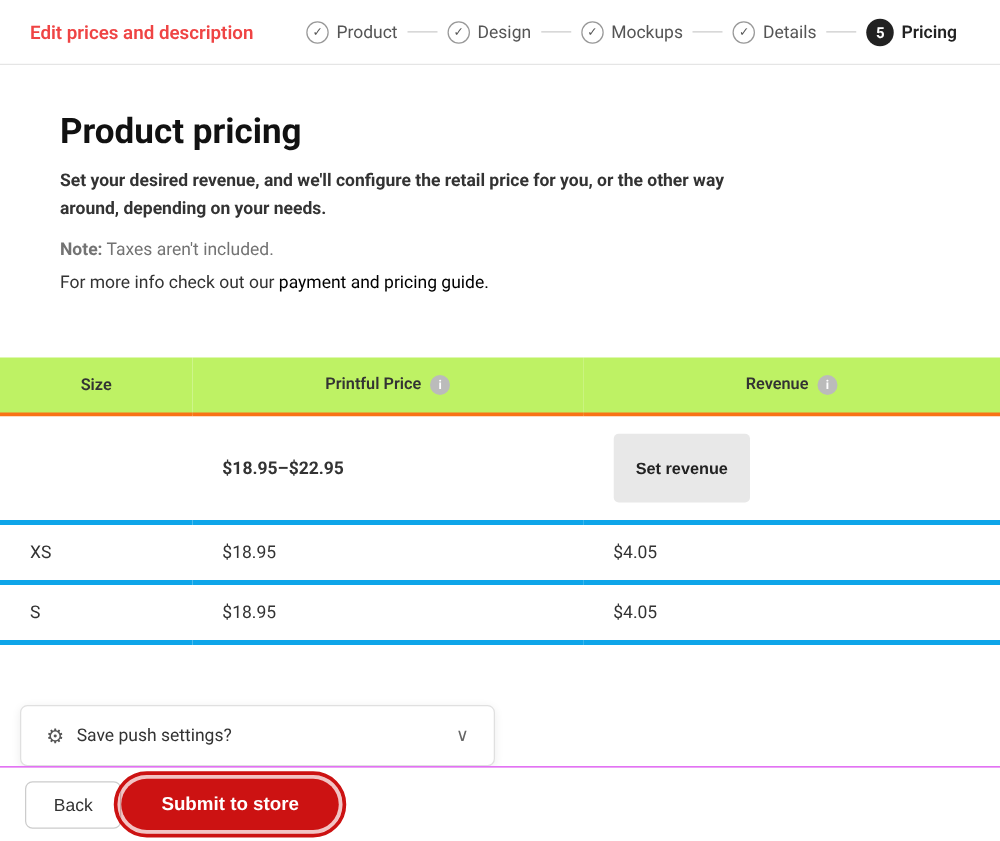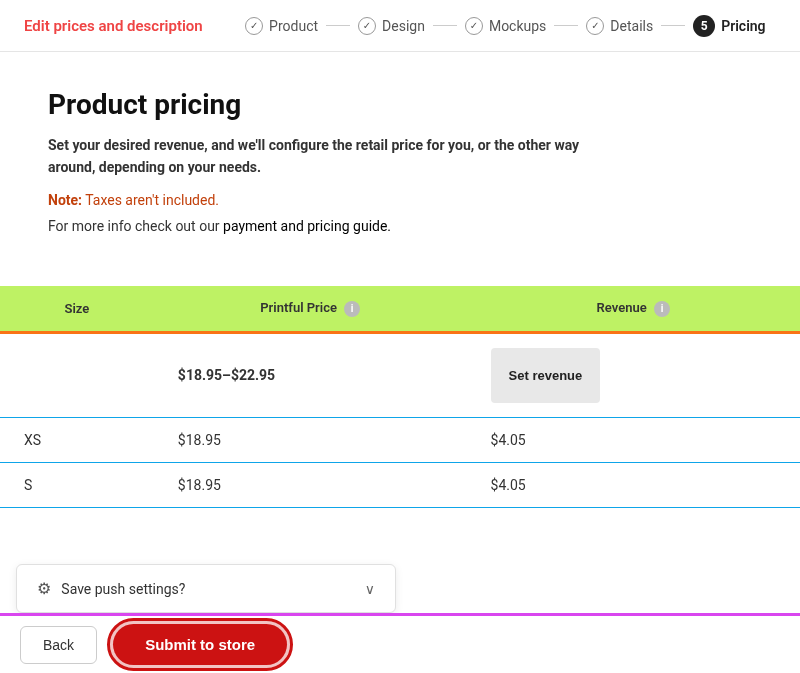--- a/index.html
+++ b/index.html
@@ -81,21 +81,21 @@
     .page-description {
       font-size: 14px;
       color: #333;
       line-height: 1.55;
       margin-bottom: 14px;
       max-width: 540px;
       font-weight: bold;
     }
     .note-row {
       font-size: 14px;
-      color: #c2410c;
+      color: #737373;
       margin-bottom: 10px;
     }
     .note-row strong { font-weight: 700; }
     .info-link {
       font-size: 14px;
       color: #333;
     }
     .info-link a {
       color: #000000;
       text-decoration: none;
@@ -118,21 +118,21 @@
       font-size: 13px;
       font-weight: 600;
       color: #333;
       background: #bef264;
       border-bottom: 3px solid #f97316;
     }
     .pricing-table td {
       padding: 14px 24px;
       font-size: 14px;
       color: #333;
-      border-bottom: 1px solid #0ea5e9;
+      border-bottom: 4px solid #0ea5e9;
       background: #fff;
     }
     .info-icon {
       display: inline-flex;
       align-items: center;
       justify-content: center;
       width: 16px;
       height: 16px;
       border-radius: 50%;
       background: #bbb;
@@ -186,25 +186,24 @@
       color: #666;
     }
 
     
     .footer {
       position: absolute;
       bottom: 0;
       left: 0;
       width: 100%;
       background: #fff;
-      border-top: 3px solid #d946ef;
+      border-top: 1px solid #d946ef;
       padding: 12px 20px;
       display: flex;
       align-items: center;
-      gap: 16px;
       height: 60px;
     }
     .back-btn {
       background: #fff;
       border: 1.5px solid #ccc;
       border-radius: 6px;
       padding: 10px 22px;
       font-size: 14px;
       font-weight: 500;
       color: #333;

